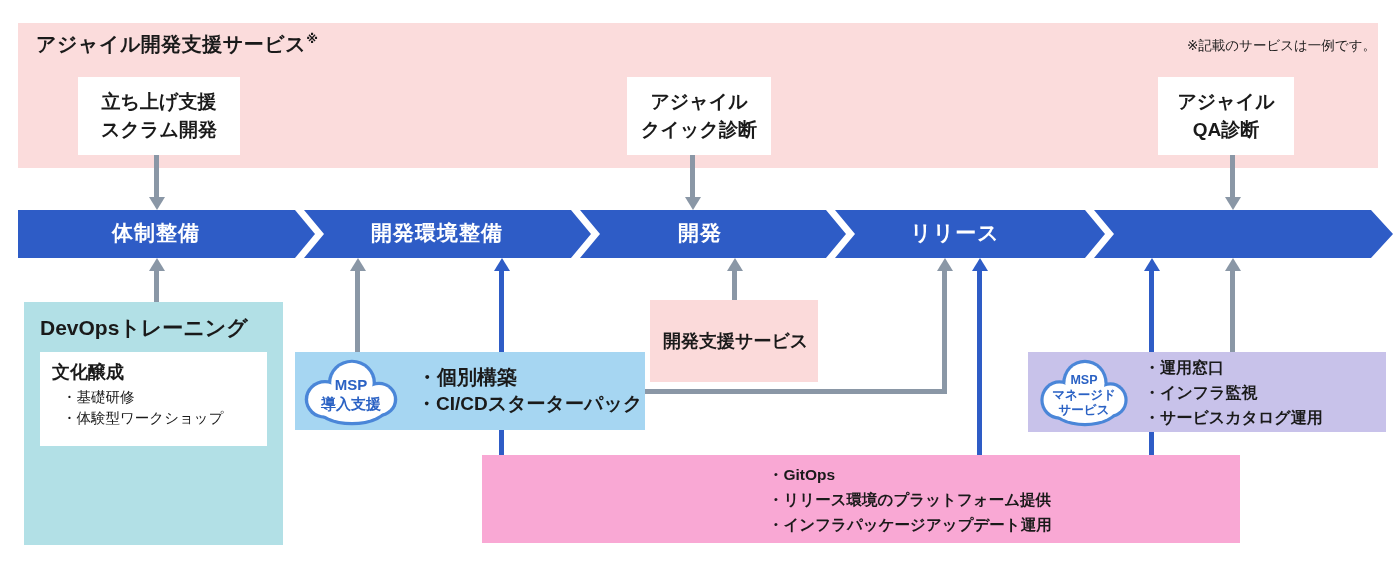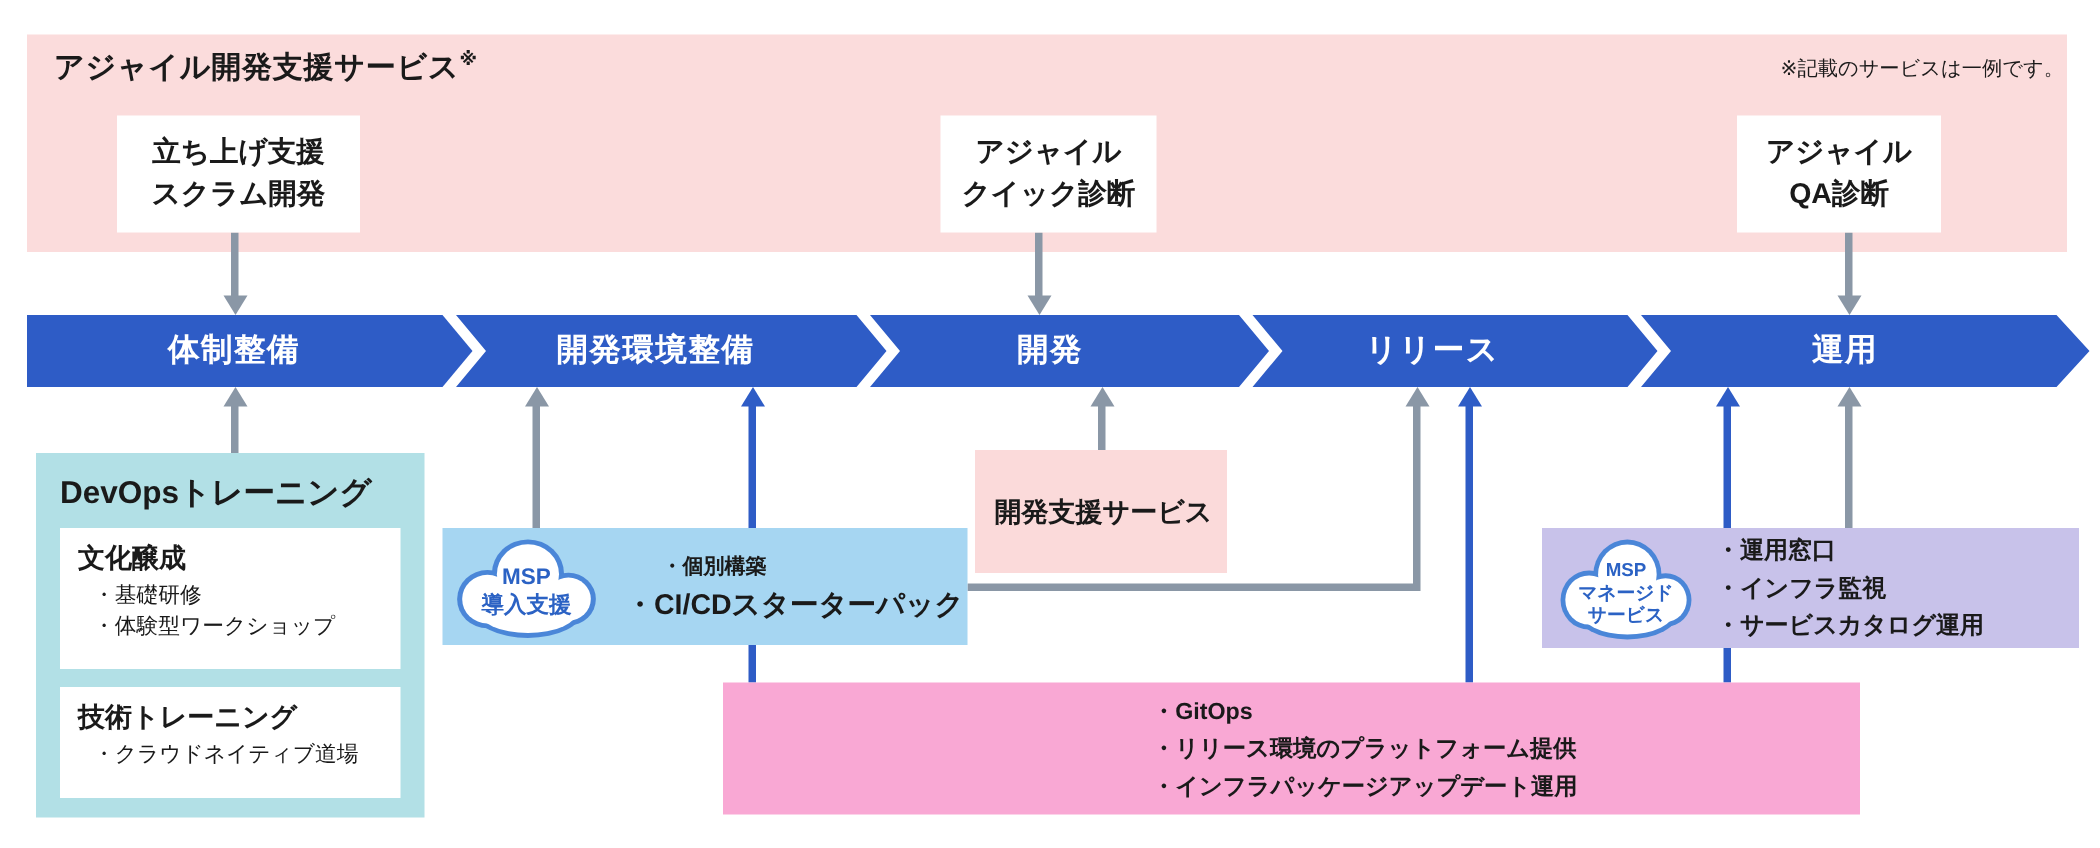--- a/index.html
+++ b/index.html
@@ -43,21 +43,21 @@
   .devops { left:24px; top:302px; width:259px; height:243px; background:#b2e0e6; }
   .devops-title { left:16px; top:12px; position:absolute; font-size:21px; font-weight:700; }
   .dev-inner { position:absolute; left:16px; width:227px; background:#fff; padding:8px 10px 8px 12px; }
   .dev-inner-1 { top:50px; height:94px; }
   .dev-inner-2 { top:156px; height:74px; }
   .dev-inner-title { font-size:18px; font-weight:700; margin-bottom:3px; }
   .dev-item { font-size:14.5px; font-weight:400; line-height:21px; padding-left:10px; }
 
   .msp-intro { left:295px; top:352px; width:350px; height:78px; background:#a6d6f2;
                display:flex; flex-direction:column; justify-content:center; padding-left:122px; }
-  .msp-intro-item1 { font-size:14px; font-weight:600; line-height:26px;margin-left:24px; }
+  .msp-intro-item1 { font-size:20px; font-weight:600; line-height:26px; }
   .msp-intro-item2 { font-size:19px; font-weight:700; line-height:28px; }
 
   .semi-order { left:650px; top:300px; width:168px; height:82px; background:#fbdada;
                 display:flex; flex-direction:column; justify-content:center; padding-left:13px;
                 font-size:18px; font-weight:700; line-height:27px; }
 
   .cnap { left:482px; top:455px; width:758px; height:88px; background:#f9a8d4;
           display:flex; flex-direction:column; justify-content:center; padding-left:286px; }
   .cnap-item { font-size:15.5px; font-weight:600; line-height:25px; }
 
@@ -111,21 +111,20 @@
     <polygon points="18,0 295,0 315,24 295,48 18,48"></polygon>
     <polygon points="304,0 571,0 591,24 571,48 304,48 324,24"></polygon>
     <polygon points="580,0 826,0 846,24 826,48 580,48 600,24"></polygon>
     <polygon points="835,0 1085,0 1105,24 1085,48 835,48 855,24"></polygon>
     <polygon points="1094,0 1371,0 1393,24 1371,48 1094,48 1114,24"></polygon>
   </svg>
   <div class="abs stage-label" style="left:56px;">体制整備</div>
   <div class="abs stage-label" style="left:337px;">開発環境整備</div>
   <div class="abs stage-label" style="left:600px;">開発</div>
   <div class="abs stage-label" style="left:855px;">リリース</div>
-  <div class="abs stage-label" style="left:1130px;">運用</div>
 
   <div class="abs head up" style="left:149px; top:258px;"></div>
   <div class="abs shaft" style="left:154px; top:269px; width:5px; height:33px;"></div>
 
   <div class="abs head up" style="left:350px; top:258px;"></div>
   <div class="abs shaft" style="left:355px; top:269px; width:5px; height:83px;"></div>
 
   <div class="abs head up" style="left:727px; top:258px;"></div>
   <div class="abs shaft" style="left:732px; top:269px; width:5px; height:31px;"></div>
 
@@ -145,24 +144,20 @@
   <div class="abs head up blue" style="left:1144px; top:258px;"></div>
   <div class="abs shaft blue" style="left:1149px; top:269px; width:5px; height:186px;"></div>
 
   <div class="abs svcbox devops">
     <div class="devops-title">DevOpsトレーニング</div>
     <div class="dev-inner dev-inner-1">
       <div class="dev-inner-title">文化醸成</div>
       <div class="dev-item">・基礎研修</div>
       <div class="dev-item">・体験型ワークショップ</div>
     </div>
-    <div class="dev-inner dev-inner-2">
-      <div class="dev-inner-title">技術トレーニング</div>
-      <div class="dev-item">・クラウドネイティブ道場</div>
-    </div>
   </div>
 
   <div class="abs svcbox msp-intro">
     <div class="msp-intro-item1">・個別構築</div>
     <div class="msp-intro-item2">・CI/CDスターターパック</div>
   </div>
   <div class="cloud cloud-msp-intro">
     <svg viewBox="0 0 110 80" preserveAspectRatio="none">
       <g fill="#4a86d8">
           <circle cx="28" cy="48" r="21"></circle>

